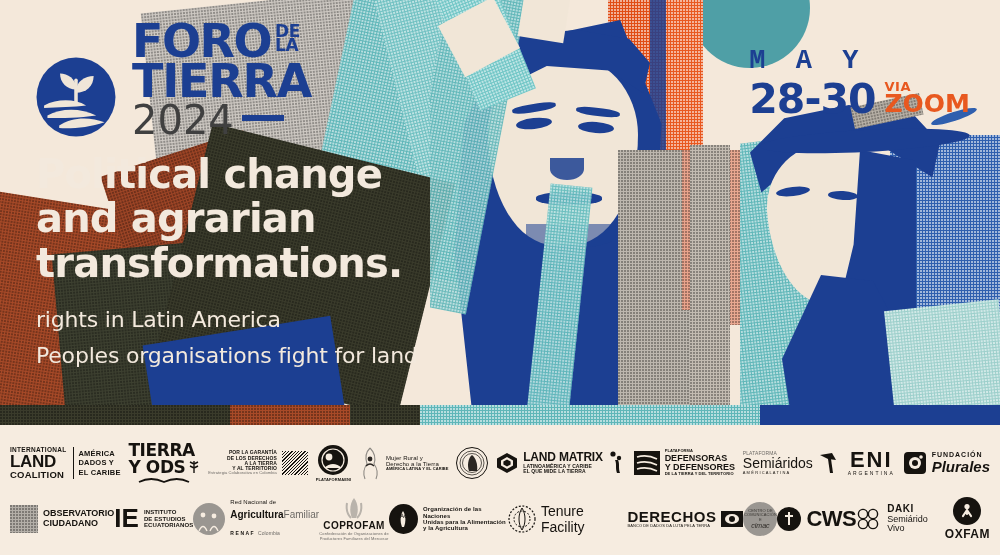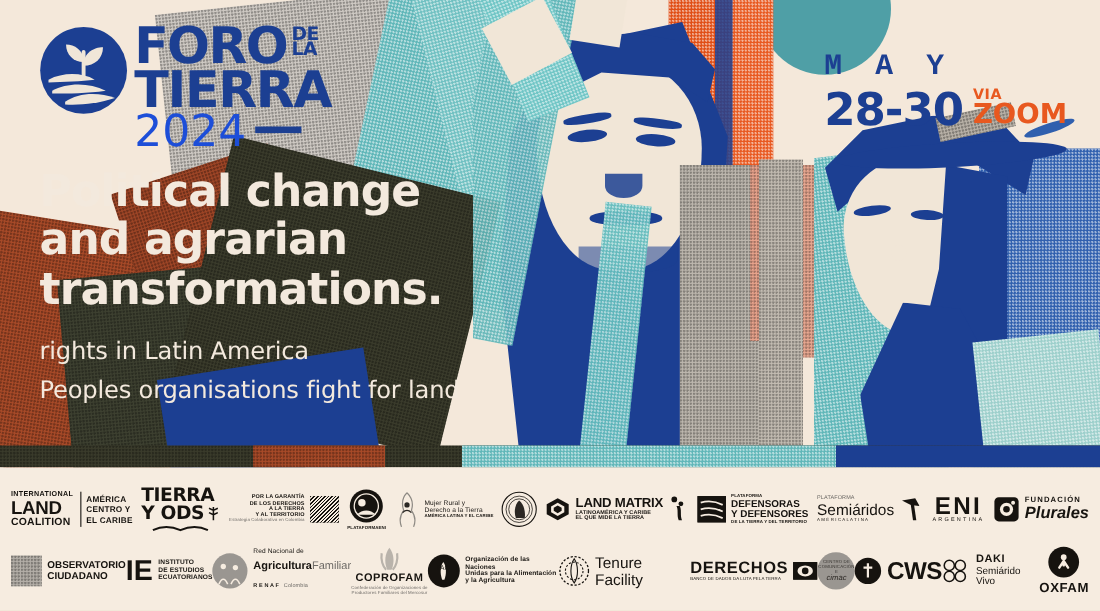--- a/index.html
+++ b/index.html
@@ -35,21 +35,21 @@
   }
   .ht-dark {
     background-image:
       radial-gradient(circle at 1px 1px, rgba(0,0,0,0.30) 1px, transparent 1.2px);
     background-size: 3px 3px;
   }
 
   
   .logo-wrap {
     position: absolute; left: 34px; top: 22px;
-    display: flex; align-items: flex-start; gap: 4px;
+    display: flex; align-items: flex-end; gap: 14px;
     z-index: 40;
   }
   .logo-mark {
     width: 84px; height: 84px; flex: 0 0 84px;
   }
   .logo-type { line-height: 0.86; }
   .lt-row1 {
     display: flex; align-items: flex-start; gap: 4px;
   }
   .lt-foro {
@@ -76,21 +76,21 @@
     letter-spacing: -1.2px;
     color: #1c3f92;
     line-height: 0.88;
   }
   .lt-row3 { display: flex; align-items: center; gap: 8px; }
   .lt-2024 {
     font-family: "DejaVu Sans", sans-serif;
     font-weight: 400;
     font-size: 40px;
     letter-spacing: 0px;
-    color: #1d4ed8;
+    color: #404040;
     line-height: 0.95;
   }
   .lt-rule {
     width: 42px; height: 6px; background: #1c3f92;
     margin-bottom: 4px;
   }
 
   
   .date-block {
     position: absolute; right: 30px; top: 48px;
@@ -372,21 +372,21 @@
     <div class="prow">
 
       <div class="logo-item">
         <div class="ilc-left li-txt">
           <div class="ilc-l1">INTERNATIONAL</div>
           <div class="ilc-l2">LAND</div>
           <div class="ilc-l3">COALITION</div>
         </div>
         <div class="ilc-right li-txt">
           <div>AMÉRICA</div>
-          <div>CENTRO Y</div>
+          <div>DADOS Y</div>
           <div>EL CARIBE</div>
         </div>
       </div>
 
       <div class="logo-item tierraods">
         <div class="li-txt">
           <div class="to-1">TIERRA</div>
           <div style="display:flex;align-items:center;gap:3px;">
             <span class="to-2">Y ODS</span>
             <span class="mk">

